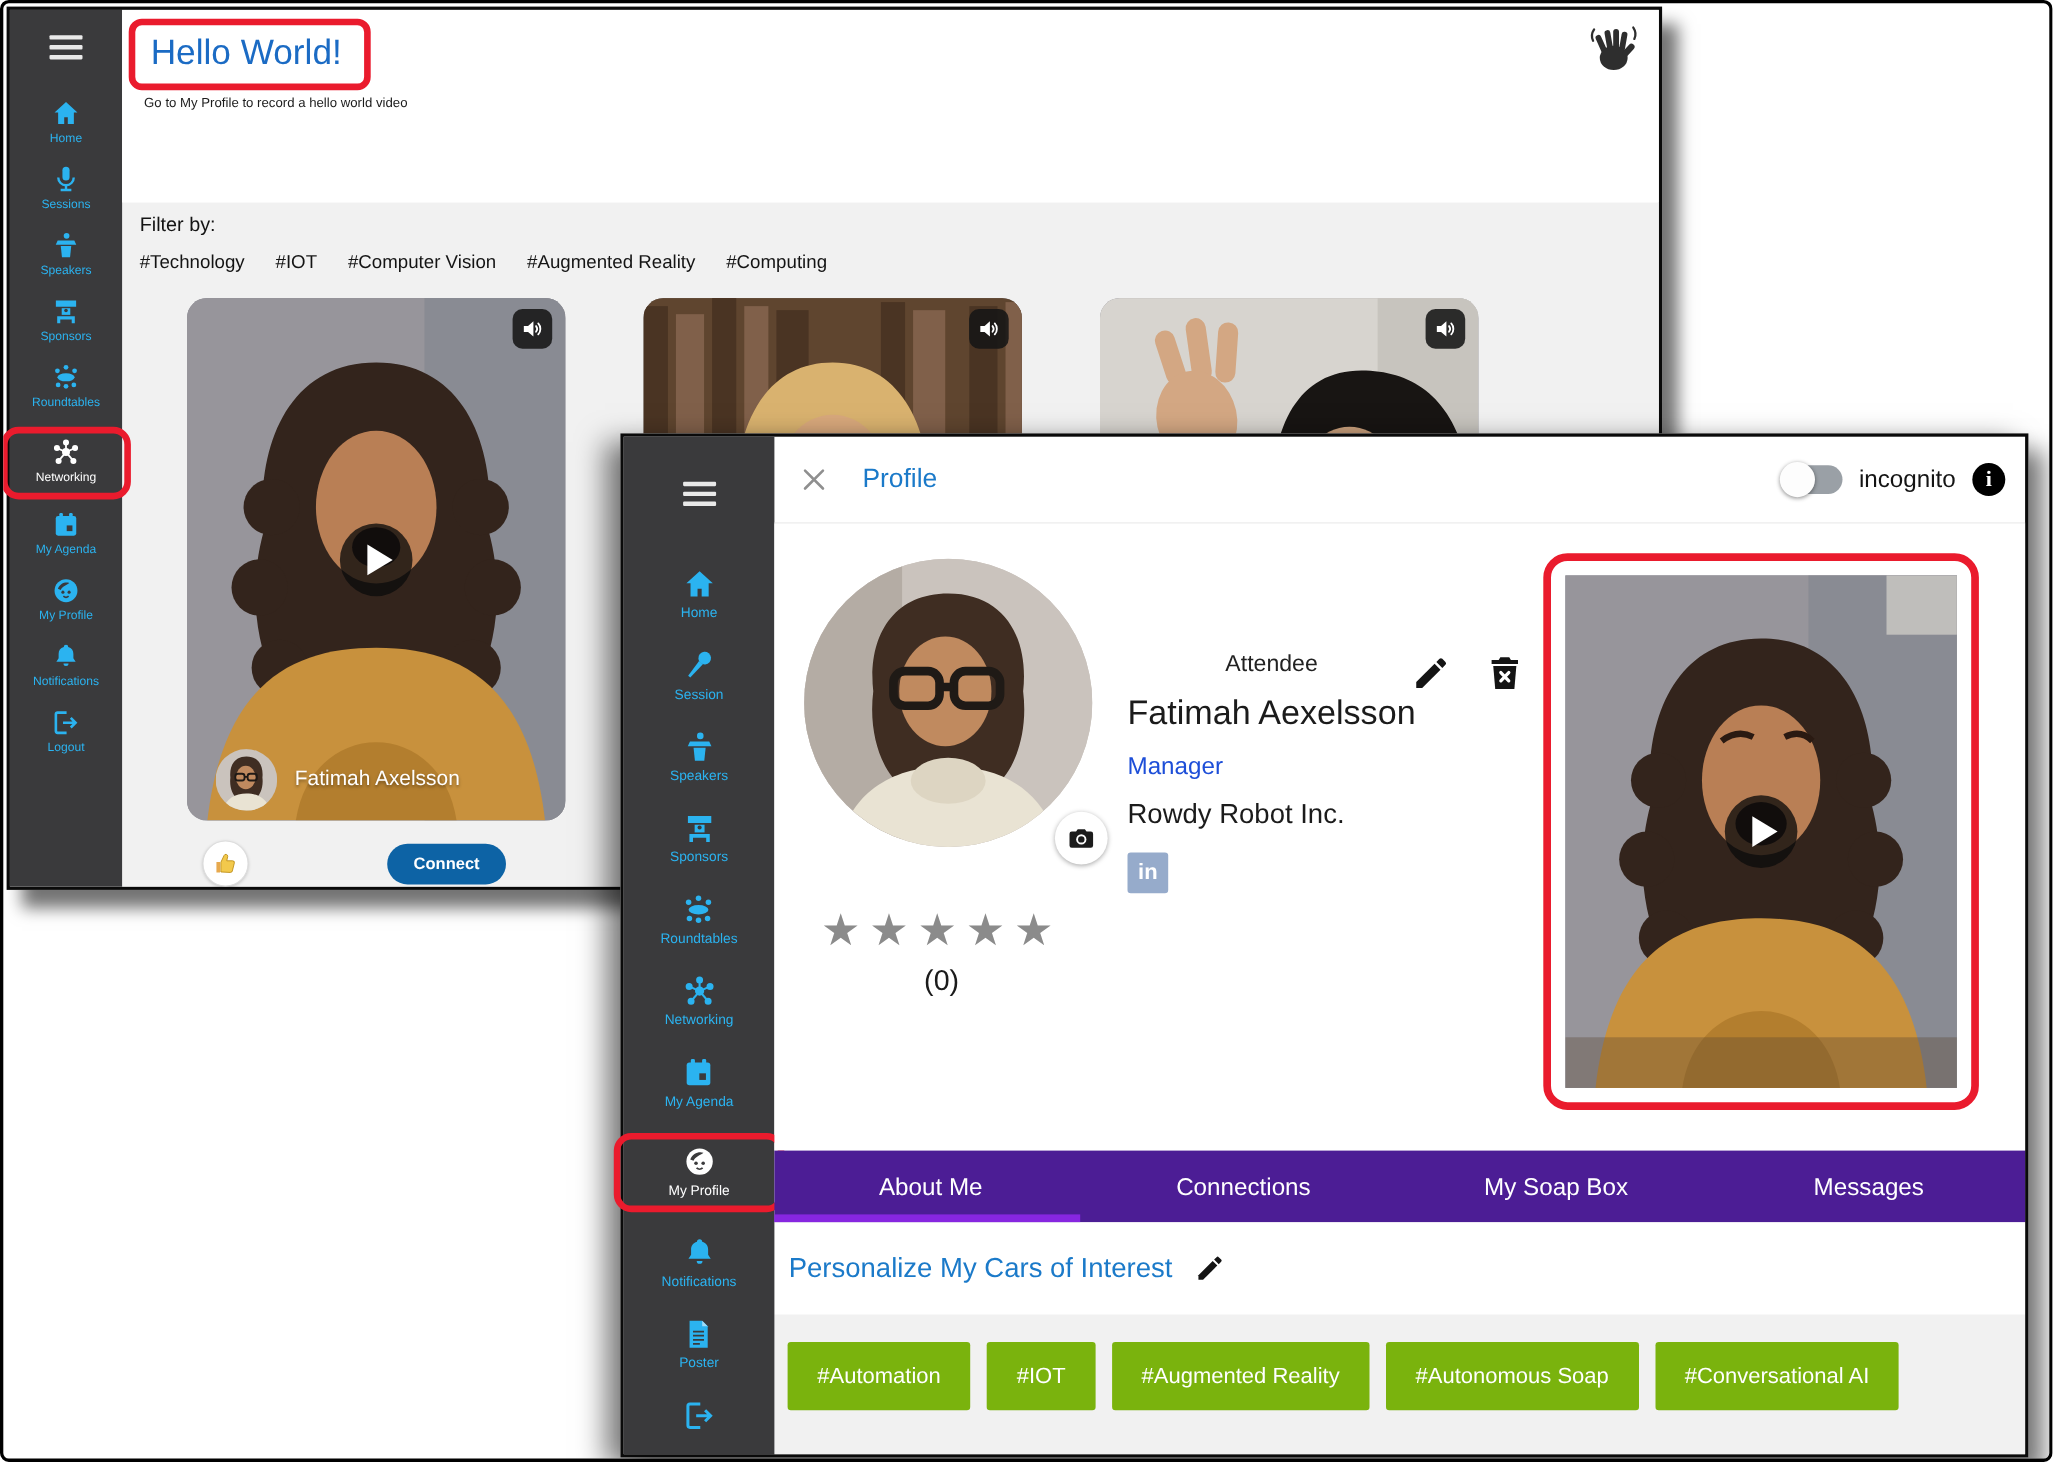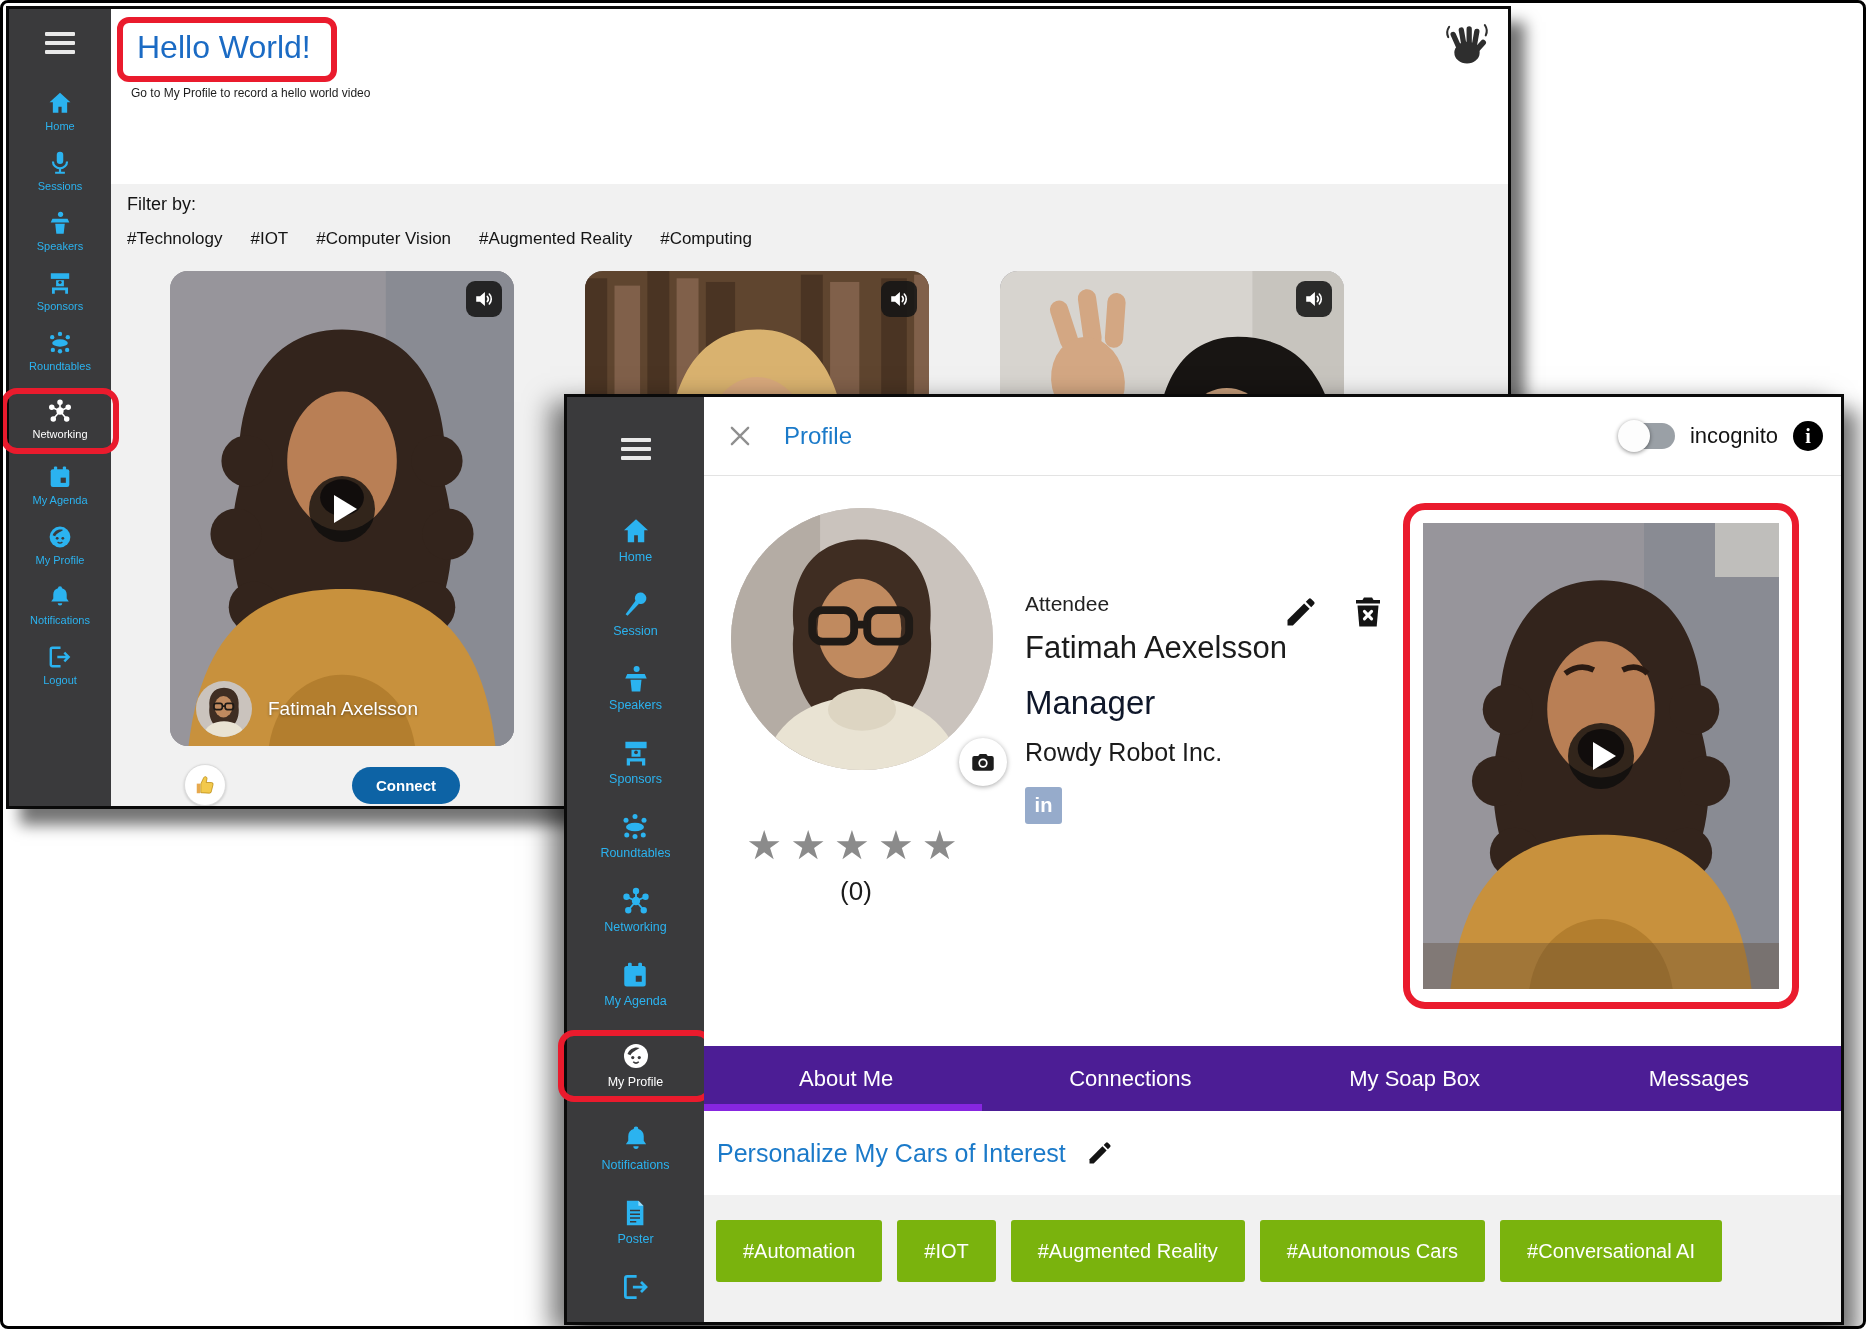--- a/index.html
+++ b/index.html
@@ -84,23 +84,23 @@
   .fw-body { position:relative; height:570px; background:#fff; }
   .big-avatar { position:absolute; left:27px; top:32px; width:262px; height:262px; border-radius:50%;
     overflow:hidden; background:#cac3bd; }
   .camera-btn { position:absolute; left:255px; top:262px; width:48px; height:48px; border-radius:50%;
     background:#fff; box-shadow:0 1px 5px rgba(0,0,0,.35); display:flex; align-items:center; justify-content:center; cursor:pointer; }
   .camera-btn svg { width:26px; height:26px; }
   .stars { position:absolute; left:27px; top:346px; width:250px; text-align:center;
     font-size:40px; color:#8b8b8b; letter-spacing:8px; cursor:pointer; white-space:nowrap; }
   .rating-count { position:absolute; left:27px; top:400px; width:250px; text-align:center; font-size:26px; color:#1b1b1b; }
   .pinfo { position:absolute; left:321px; top:116px; }
-  .pinfo .role { font-size:21px; color:#222; }
+  .pinfo .role { font-size:21px; color:#222;text-align:center; }
   .pinfo .name { font-size:31px; color:#1b1b1b; margin-top:14px; }
-  .pinfo .job { font-size:33px; color:#0f172a; margin-top:18px; }
+  .pinfo .job { font-size:22px; color:#1d4ed8; margin-top:18px; }
   .pinfo .company { font-size:25px; color:#1b1b1b; margin-top:16px; }
   .li-badge { margin-top:20px; width:37px; height:37px; background:#96abcb; border-radius:3px; color:#fff;
     font-weight:bold; font-size:20px; display:flex; align-items:center; justify-content:center; cursor:pointer; }
   .icon-btn { position:absolute; width:36px; height:36px; cursor:pointer; }
   .icon-btn svg { width:100%; height:100%; }
   #edit-profile { left:579px; top:118px; }
   #delete-video { left:646px; top:118px; }
   .video-annot { position:absolute; left:699px; top:27px; width:396px; height:506px;
     border:7px solid #ea1b2d; border-radius:22px; }
   .profile-video { position:absolute; left:13px; top:13px; width:356px; height:466px; overflow:hidden;
@@ -662,19 +662,19 @@
               <path d="M3 17.4 V21 h3.6 L17.7 9.9 14.1 6.3 z"></path>
               <path d="M20.7 6.9 a1.2 1.2 0 0 0 0 -1.7 L18.8 3.3 a1.2 1.2 0 0 0 -1.7 0 L15.2 5.2 18.8 8.8 z"></path>
             </svg>
         </span>
       </div>
 
       <div class="fw-graybar">
         <span class="gtag">#Automation</span>
         <span class="gtag">#IOT</span>
         <span class="gtag">#Augmented Reality</span>
-        <span class="gtag">#Autonomous Cars</span>
+        <span class="gtag">#Autonomous Soap</span>
         <span class="gtag">#Conversational AI</span>
       </div>
     </div>
   </div>
 
 </div>
 
 </body></html>

